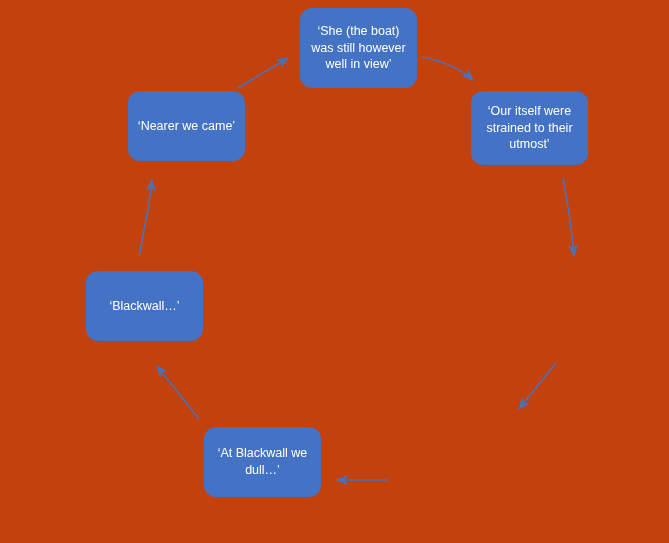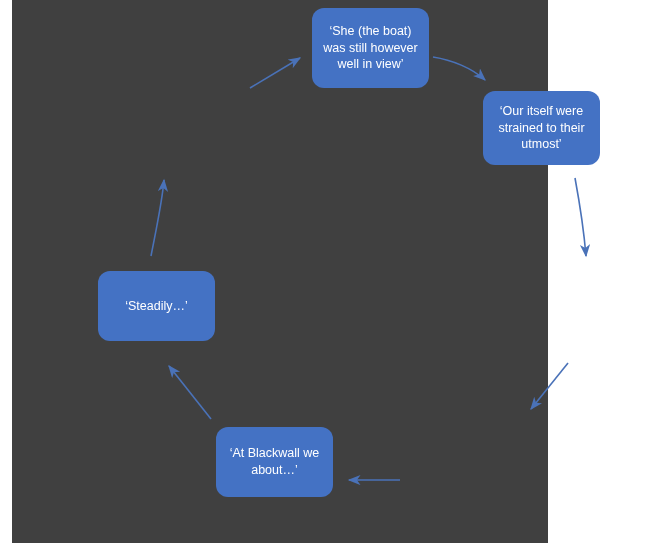--- a/index.html
+++ b/index.html
@@ -8,24 +8,23 @@
     background: #ffffff;
   }
   body {
     width: 669px;
     height: 543px;
     font-family: "Liberation Sans", sans-serif;
     overflow: hidden;
   }
   #canvas {
     position: relative;
-    width: 536px;
+    width: 669px;
     height: 543px;
-    background: #404040;
-    margin-left: 12px;
+    background: #c2410c;
   }
   #arrow-layer {
     position: absolute;
     left: 0;
     top: 0;
     width: 669px;
     height: 543px;
     pointer-events: none;
   }
   .node {
@@ -88,21 +87,24 @@
     <span>‘She (the boat) was still however well in view’</span>
   </div>
 
   <div class="node" id="node-1">
     <span>‘Our itself were strained to their utmost’</span>
   </div>
 
 
 
   <div class="node" id="node-4">
-    <span>‘At Blackwall we about…’</span>
+    <span>‘At Blackwall we dull…’</span>
   </div>
 
   <div class="node" id="node-5">
-    <span>‘Steadily…’</span>
+    <span>‘Blackwall…’</span>
   </div>
 
+  <div class="node" id="node-6">
+    <span>‘Nearer we came’</span>
+  </div>
 
 </div>
 
 </body></html>

